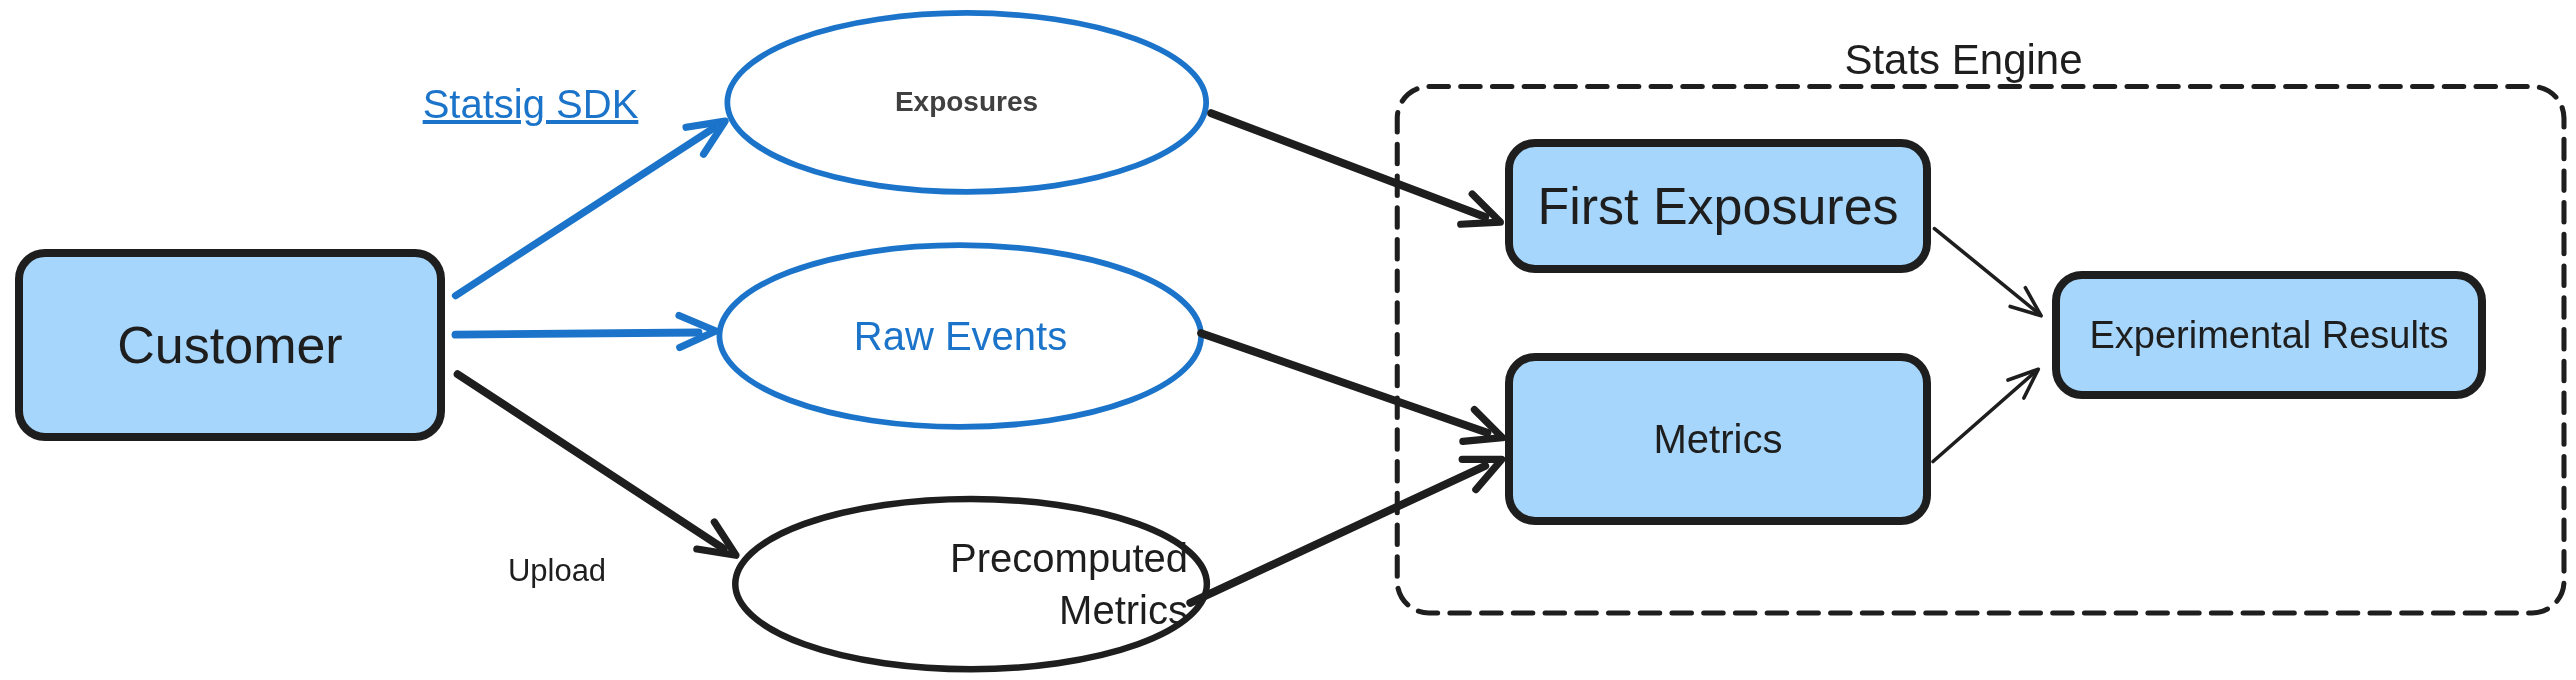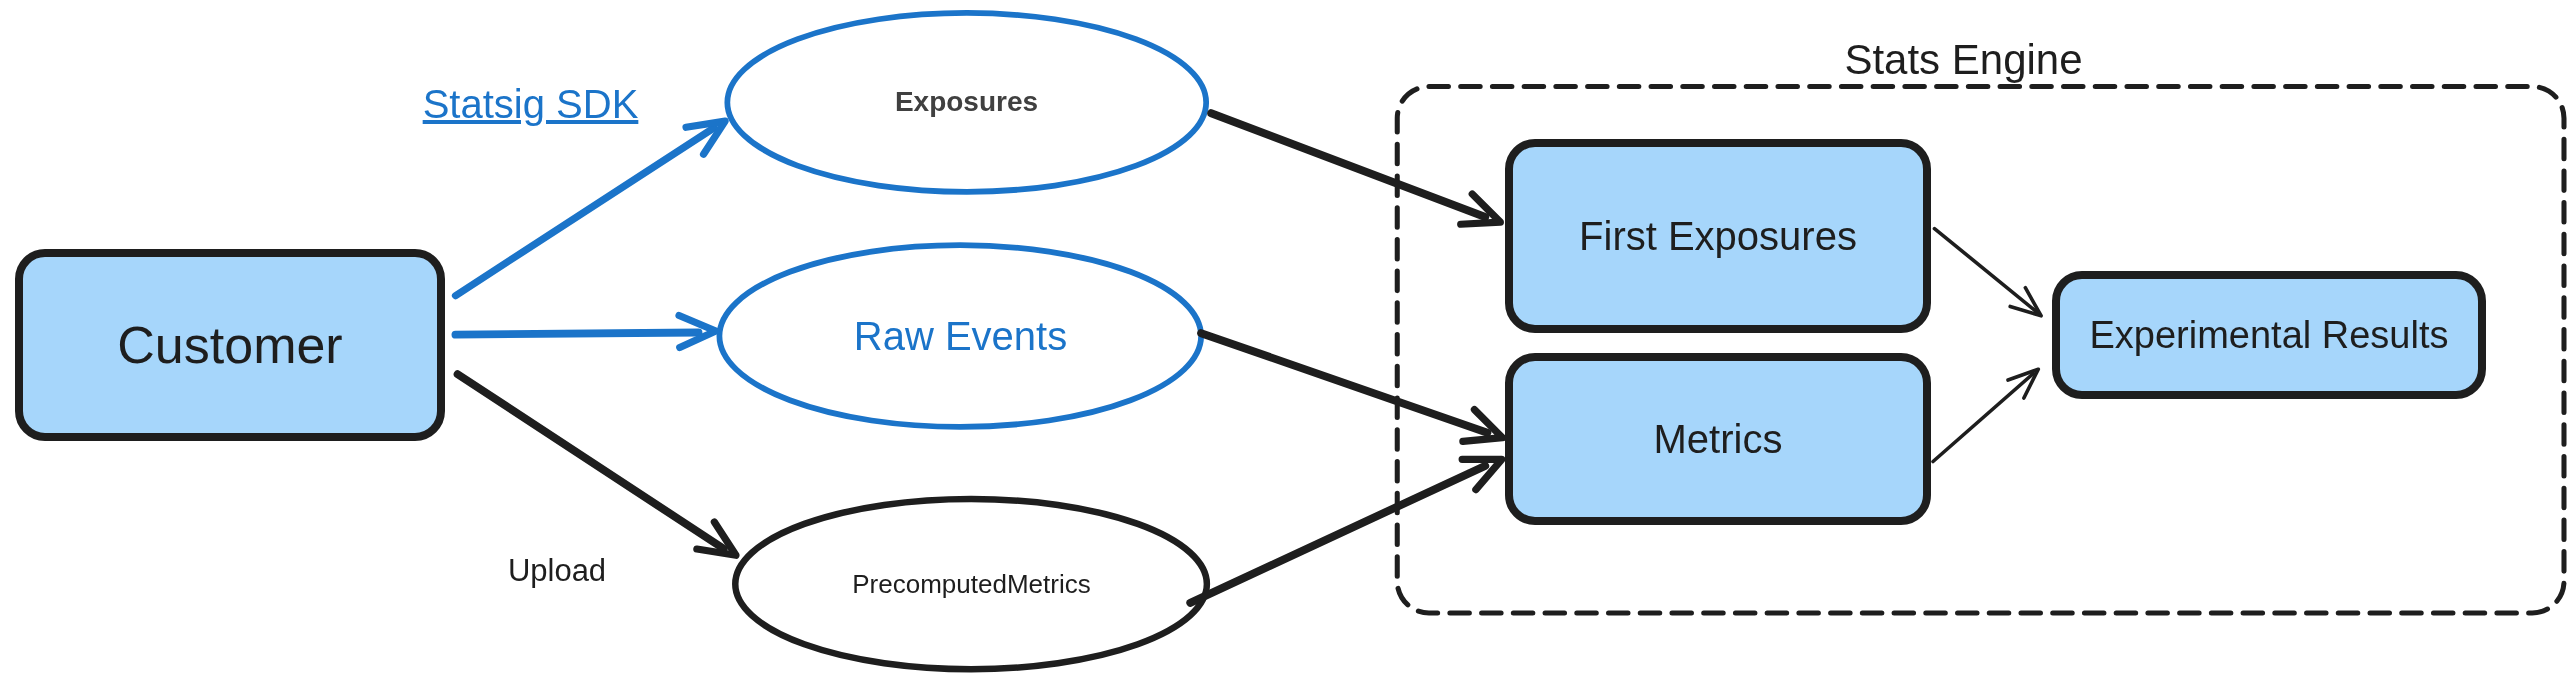--- a/index.html
+++ b/index.html
@@ -28,38 +28,38 @@
     background: #a6d6fb;
     border: 8px solid #1e1e1e;
     border-radius: 30px;
     display: flex;
     align-items: center;
     justify-content: center;
     white-space: nowrap;
     color: #1e1e1e;
   }
   .box-customer          { left: 15px;   top: 249px; width: 430px; height: 192px; font-size: 52px; }
-  .box-first-exposures   { left: 1505px; top: 139px; width: 426px; height: 194px; font-size: 40px; }
+  .box-first-exposures   { left: 1505px; top: 139px; width: 426px; height: 134px; font-size: 52px; }
   .box-metrics           { left: 1505px; top: 353px; width: 426px; height: 172px; font-size: 40px; }
   .box-experimental      { left: 2052px; top: 271px; width: 434px; height: 128px; font-size: 38px; }
   .float-label {
     position: absolute;
     display: flex;
     align-items: center;
     justify-content: center;
     text-align: center;
     white-space: nowrap;
   }
   .lbl-statsig   { left: 390px;  top: 81px; width: 281px; height: 46px;  font-size: 40px; color: #1b74c9; text-decoration: underline; }
   .lbl-upload    { left: 418px;  top: 548px; width: 278px; height: 46px;  font-size: 31px; }
   .lbl-group     { left: 1819px; top: 24.5px;  width: 289px; height: 48px;  font-size: 42px; margin-top: 11px; }
   .lbl-exposures { left: 750px; top: 79px; width: 433px; height: 46px;  font-size: 28px; color: #404040; font-weight: bold; }
   .lbl-rawevents { left: 744px; top: 313px; width: 433px; height: 46px;  font-size: 40px; color: #1b74c9; }
-  .lbl-precomp   { left: 755px; top: 532px; width: 433px; height: 104px; font-size: 26px;
-                   line-height: 52px; flex-direction: row; }
+  .lbl-precomp   { left: 755px; top: 532px; width: 433px; height: 104px; font-size: 40px;
+                   line-height: 52px; flex-direction: column; align-items: flex-end; }
 </style>
 </head>
 <body>
 
 <div class="stage">
 
   <svg class="shapes" viewBox="0 0 3571 943" fill="none" stroke-linecap="round" stroke-linejoin="round">
 
     <rect x="1937" y="120" width="1618" height="730" rx="44" stroke="#1e1e1e" stroke-width="7" stroke-dasharray="27 17"></rect>
 

